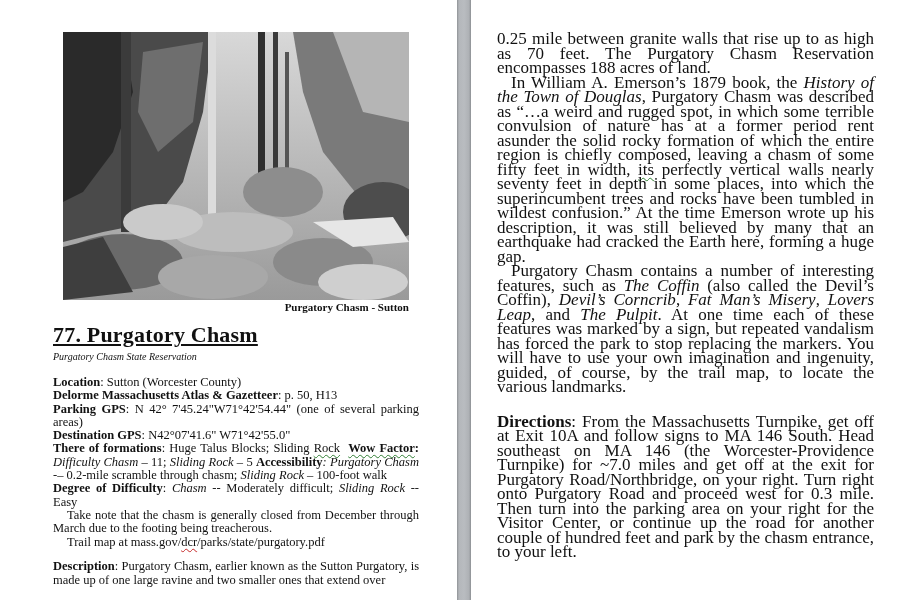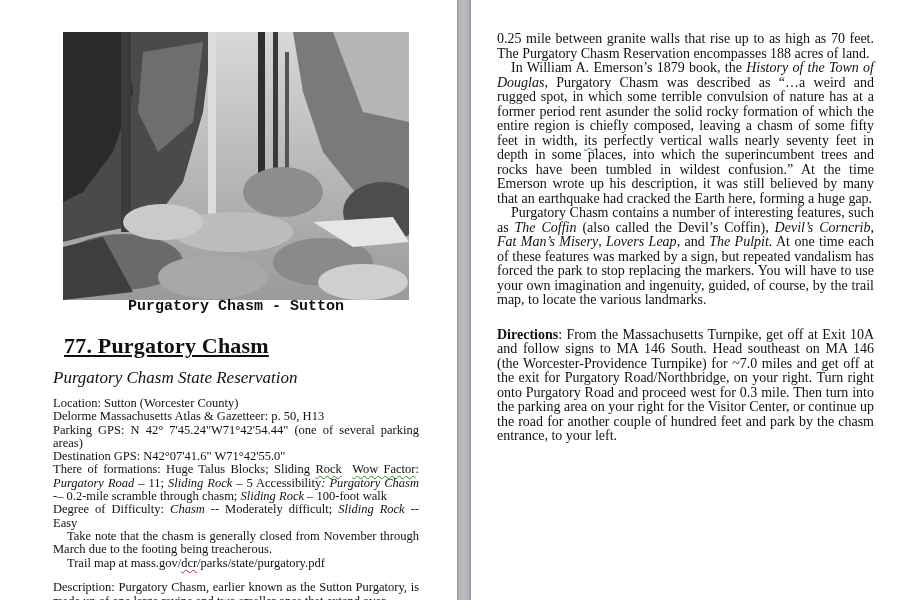--- a/index.html
+++ b/index.html
@@ -14,35 +14,35 @@
   .page-right { left: 471px; width: 447px; }
   .gutter {
     position: absolute; left: 457px; top: 0; width: 14px; height: 600px;
     background: linear-gradient(to right, #8f9296 0px, #b4b7bb 2px, #b9bcc0 7px, #aeb1b5 12px, #8c8f93 14px);
   }
   .photo {
     position: absolute; left: 63px; top: 32px; width: 346px; height: 268px;
     overflow: hidden; background: #777;
   }
   .caption {
-    position: absolute; left: 63px; top: 300px; width: 346px; text-align: center;
-    font-weight: bold; font-size: 15px; line-height: 14px; font-family: Liberation Mono, monospace;
+    position: absolute; left: 63px; top: 300px; width: 346px; text-align: right;
+    font-weight: bold; font-size: 11px; line-height: 14px;
   }
   .left-col { position: absolute; left: 53px; top: 322px; width: 366px; }
   .chapter-title {
-    font-size: 22px; font-weight: bold; line-height: 26px; margin: 11px;
+    font-size: 22px; font-weight: bold; line-height: 26px; margin: 0;
     text-decoration: underline; text-underline-offset: 2px; letter-spacing: 0.2px;
   }
-  .chapter-sub { font-style: italic; font-size: 17px; line-height: 15px; margin-top: 1px; }
+  .chapter-sub { font-style: italic; font-size: 10px; line-height: 15px; margin-top: 1px; }
   .info { margin-top: 12px; font-size: 12.5px; line-height: 13.3px; text-align: justify; }
   .info p { margin: 0; }
-  .info b { font-weight: normal; }
+  .info b { font-weight: bold; }
   .indent { text-indent: 14px; }
   .gap { height: 10px; }
-  .right-col { position: absolute; left: 26px; top: 32px; width: 377px; font-size: 14px; line-height: 14.5px; text-align: justify; }
+  .right-col { position: absolute; left: 26px; top: 32px; width: 377px; font-size: 17px; line-height: 14.5px; text-align: justify; }
   .right-col p { margin: 0; }
   .squiggle { text-decoration: underline wavy #2e7d32; text-decoration-thickness: 1px; text-underline-offset: 2px; }
   .squiggle-red { text-decoration: underline wavy #c62828; text-decoration-thickness: 1px; text-underline-offset: 2px; }
 </style>
 </head>
 <body>
 
 <div class="page page-left">
   <div class="photo" title="Black and white photo of boulders and trees in Purgatory Chasm">
     <svg width="346" height="268" viewBox="0 0 346 268">
@@ -85,25 +85,25 @@
     <h1 class="chapter-title">77.  Purgatory Chasm</h1>
     <div class="chapter-sub">Purgatory Chasm State Reservation</div>
 
     <div class="info">
       <p><b>Location</b><span>: Sutton (Worcester County)</span></p>
       <p><b>Delorme Massachusetts Atlas &amp; Gazetteer</b><span>: p. 50, H13</span></p>
       <p><b>Parking GPS</b><span>: N 42° 7'45.24"W71°42'54.44" (one of several parking areas)</span></p>
       <p><b>Destination GPS</b><span>: N42°07'41.6" W71°42'55.0"</span></p>
       <p>
         <b>There of formations</b><span>: Huge Talus Blocks; Sliding </span><span class="squiggle">Rock</span>&nbsp; <b class="squiggle">Wow Factor</b><b>:</b>
-        <i>Purgatory Road</i><span> – 11; </span><i>Sliding Rock</i><span> – 5    </span>
+        <i>Difficulty Chasm</i><span> – 11; </span><i>Sliding Rock</i><span> – 5    </span>
         <b>Accessibility</b><i>: Purgatory Chasm</i><span> -– 0.2-mile scramble through chasm; </span><i>Sliding Rock</i><span> – 100-foot walk</span>
       </p>
       <p><b>Degree of Difficulty</b><span>: </span><i>Chasm</i><span> -- Moderately difficult; </span><i>Sliding Rock</i><span> -- Easy</span></p>
-      <p class="indent">Take note that the chasm is generally closed from November through March due to the footing being treacherous.</p>
+      <p class="indent">Take note that the chasm is generally closed from December through March due to the footing being treacherous.</p>
       <p class="indent"><span>Trail map at mass.gov/</span><span class="squiggle-red">dcr</span><span>/parks/state/purgatory.pdf</span></p>
       <div class="gap"></div>
       <p style="line-height:14.5px;"><b>Description</b><span>: Purgatory Chasm, earlier known as the Sutton Purgatory, is made up of one large ravine and two smaller ones that extend over</span></p>
     </div>
   </div>
 </div>
 
 <div class="gutter"></div>
 
 <div class="page page-right">

